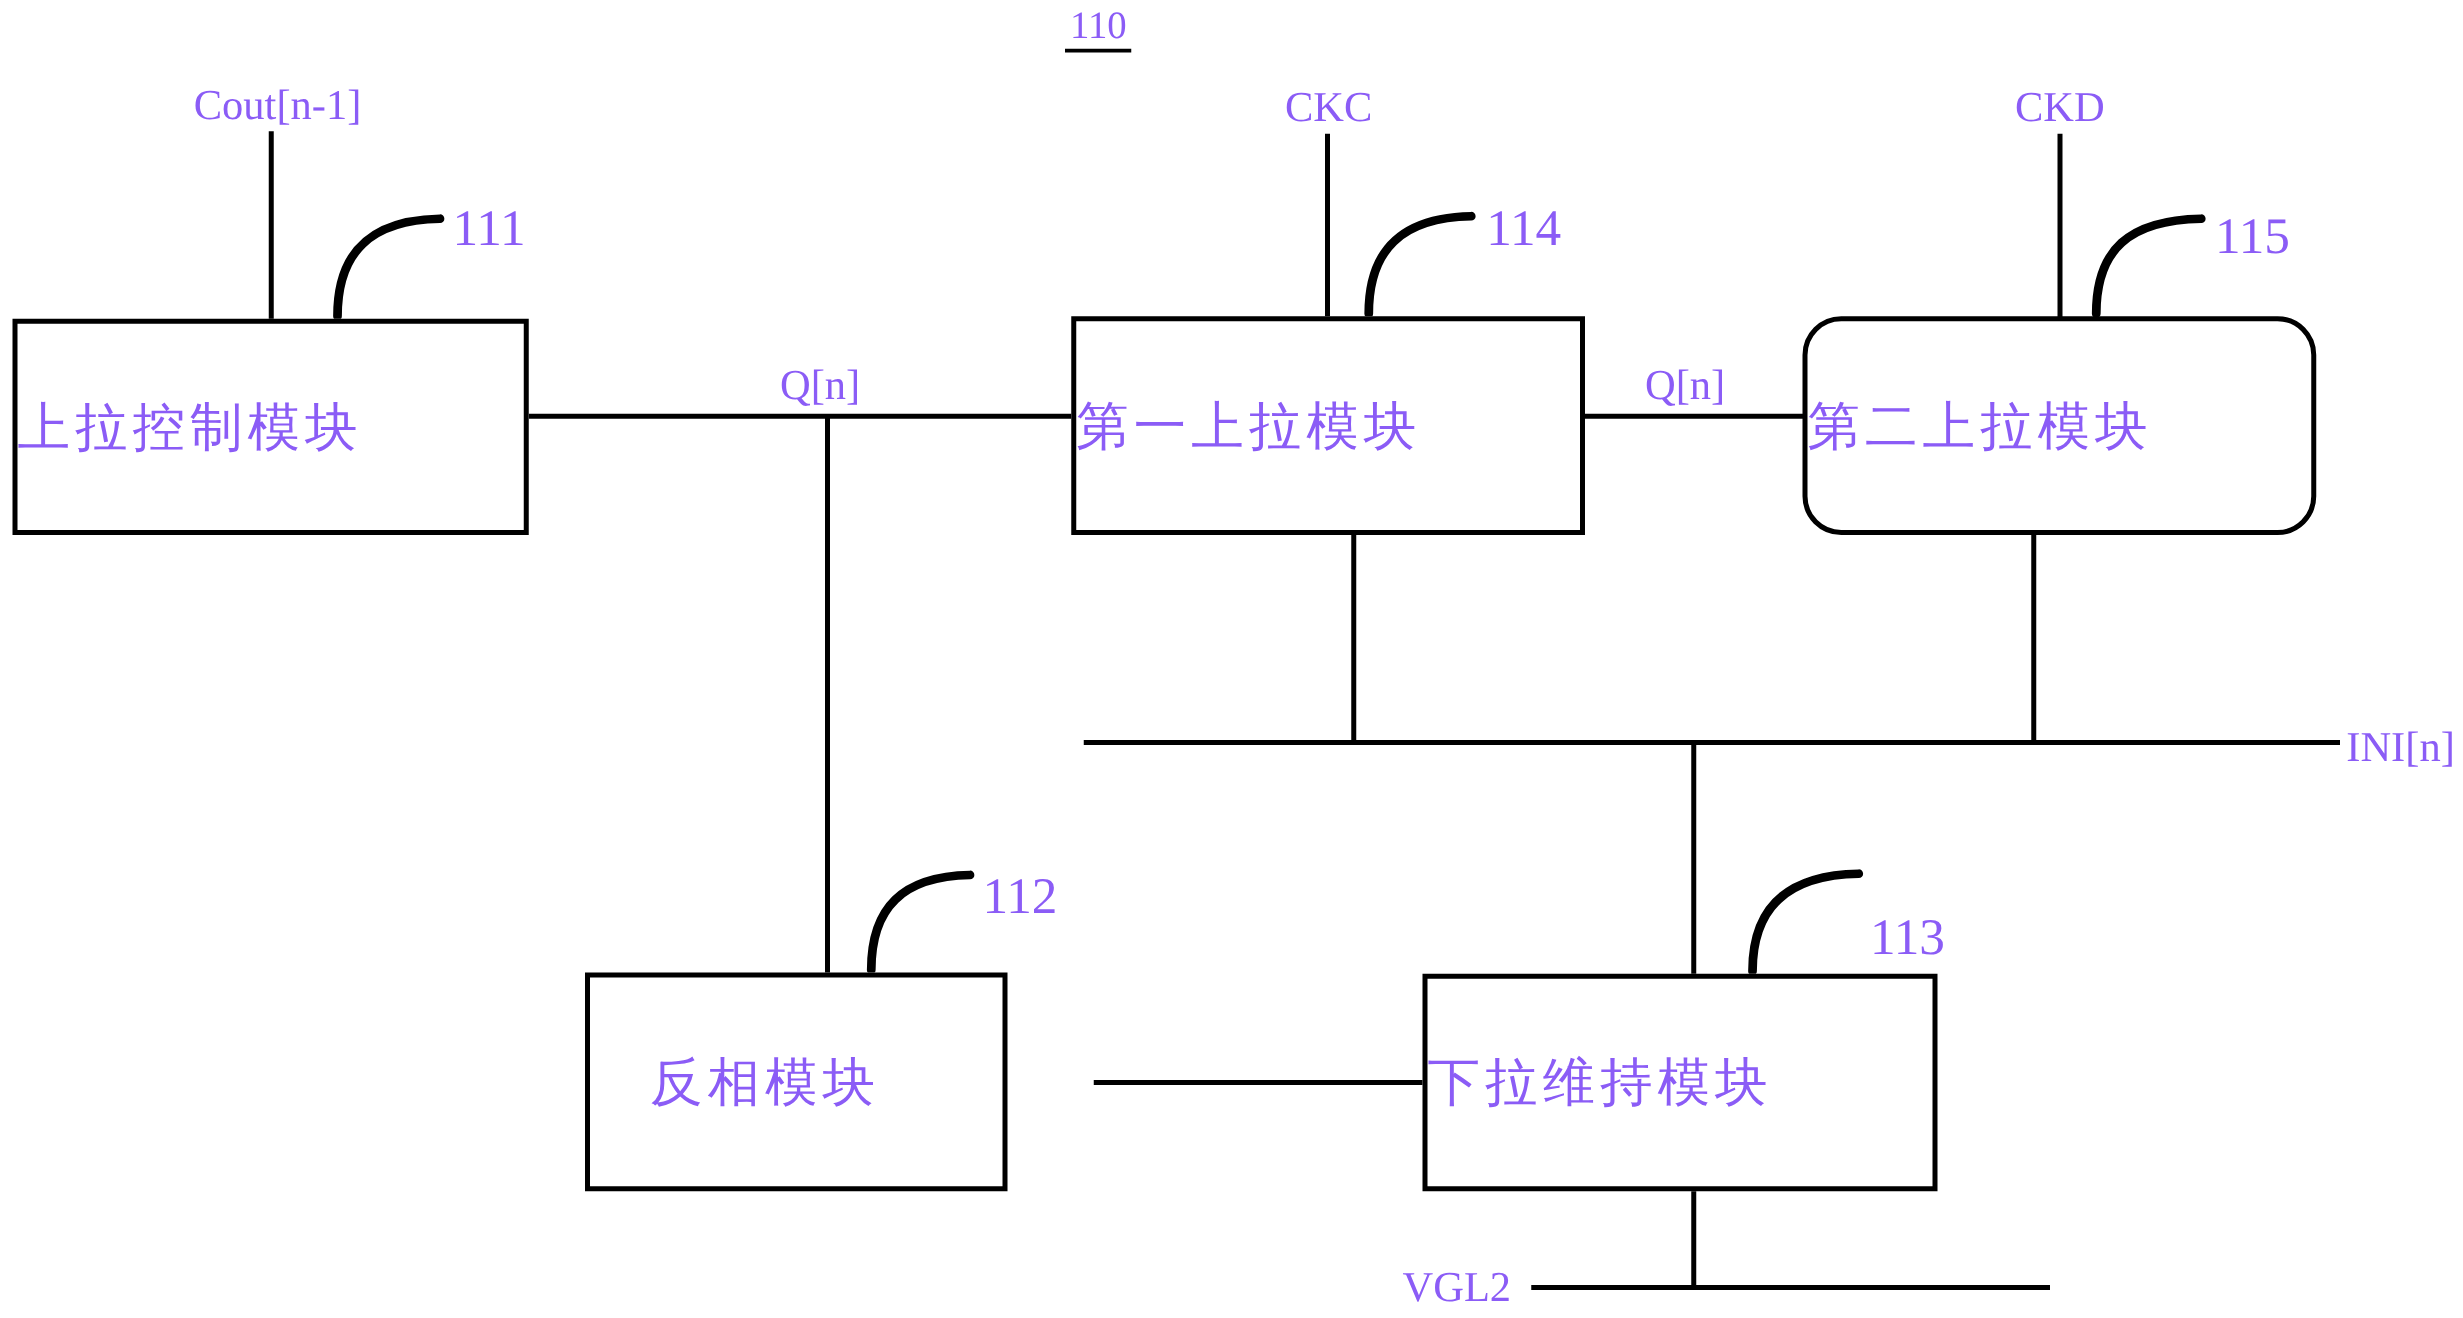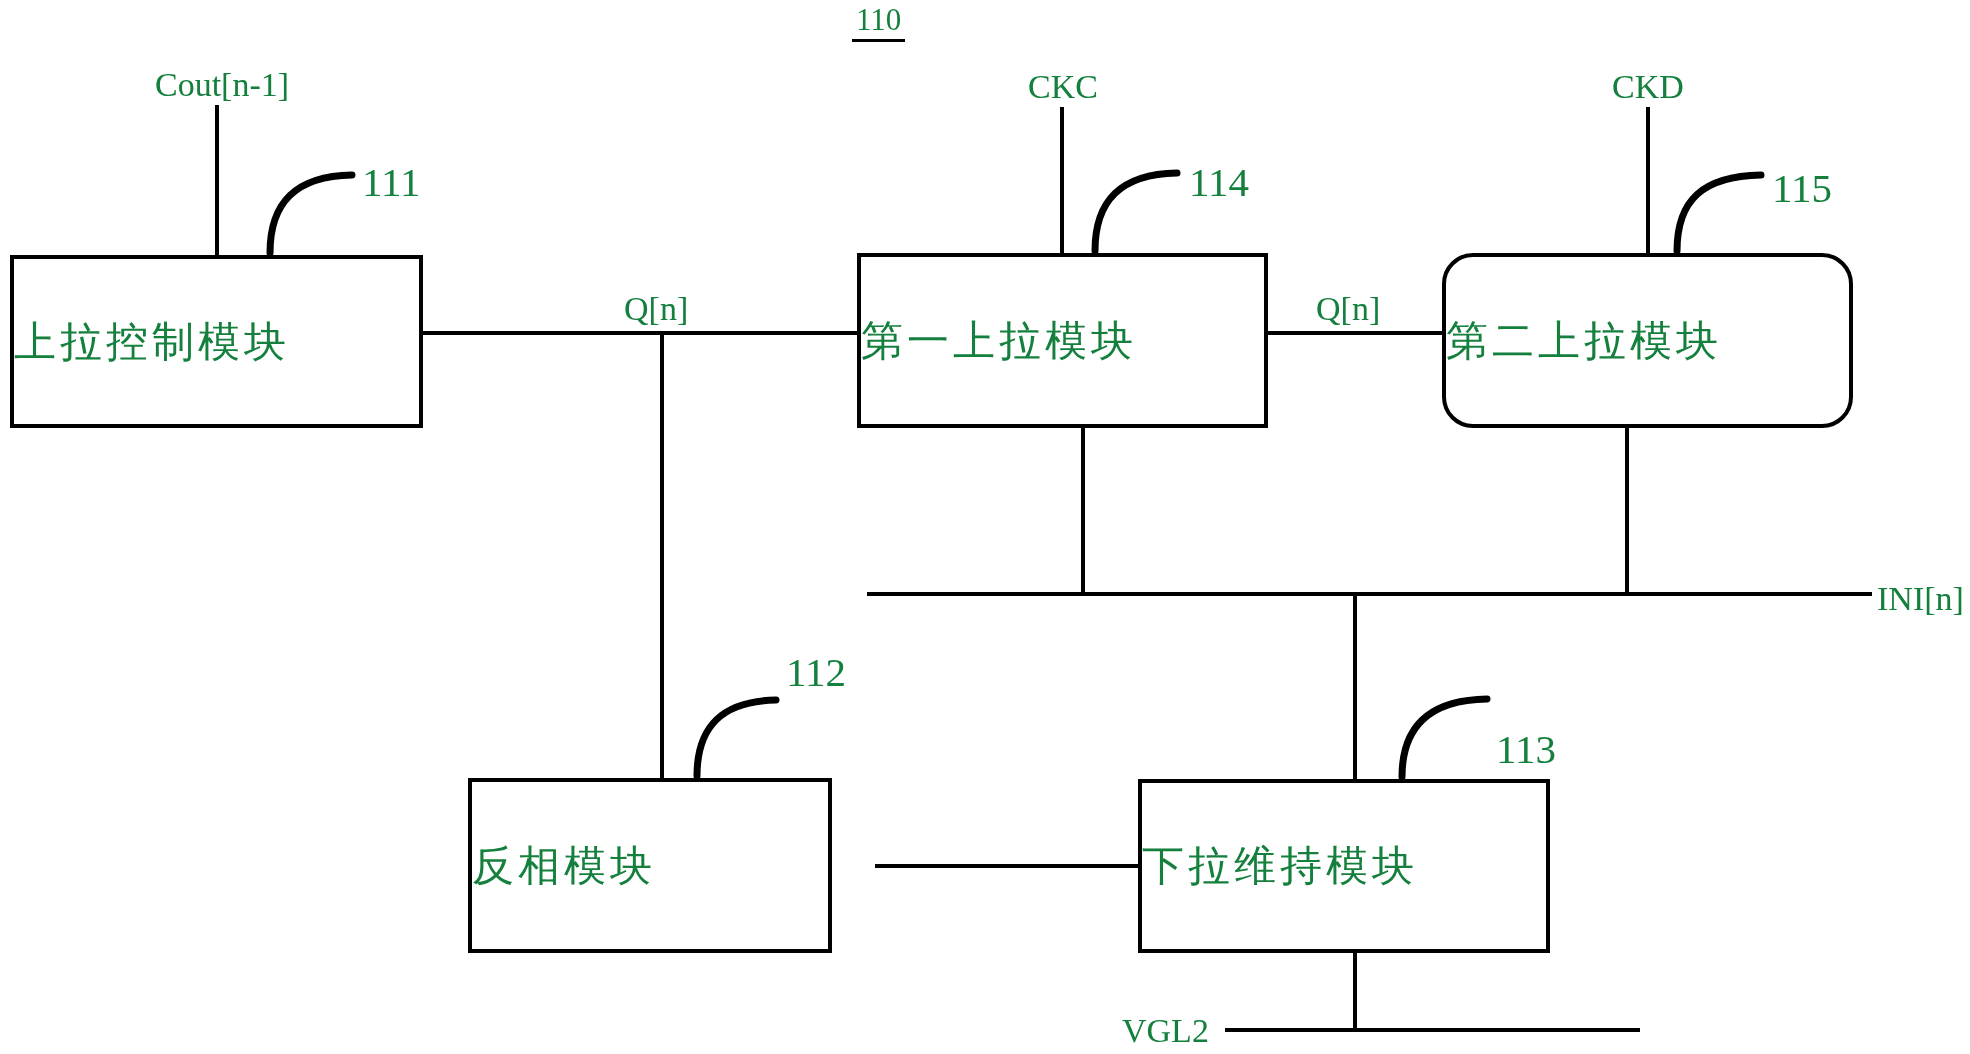--- a/index.html
+++ b/index.html
@@ -6,21 +6,21 @@
     margin: 0;
     padding: 0;
     background: #ffffff;
   }
   #figure {
     position: relative;
     width: 1970px;
     height: 1054px;
     background: #ffffff;
     font-family: "Liberation Serif", "DejaVu Serif", serif;
-    color: #15803d;
+    color: #8b5cf6;
     overflow: hidden;
   }
   #connector-layer {
     position: absolute;
     left: 0; top: 0;
     width: 1970px;
     height: 1054px;
   }
   .module-box {
     position: absolute;
@@ -52,35 +52,35 @@
     left: 852px;
     top: 2px;
     font-size: 31px;
     padding: 0 4px 1px 4px;
     border-bottom: 3px solid #000000;
   }
   
   #box-pull-up-control   { left: 10px;   top: 255px; width: 413px; height: 173px; }
   #box-first-pull-up     { left: 857px;  top: 253px; width: 411px; height: 175px; }
   #box-second-pull-up    { left: 1442px; top: 253px; width: 411px; height: 175px; border-radius: 31px; }
-  #box-inverter          { left: 468px;  top: 778px; width: 364px; height: 175px; }
+  #box-inverter          { left: 468px;  top: 778px; width: 338px; height: 175px; padding-left: 48px; }
   #box-pull-down-maintain{ left: 1138px; top: 779px; width: 412px; height: 174px; }
   
   #label-cout  { left: 155px;  top: 66px;  }
   #label-ckc   { left: 1028px; top: 68px;  }
   #label-ckd   { left: 1612px; top: 68px;  }
   #label-q-left  { left: 624px;  top: 290px; }
   #label-q-right { left: 1316px; top: 290px; }
   #label-ini   { left: 1877px; top: 580px;  }
   #label-vgl2  { left: 1122px; top: 1012px; }
   
   #ref-111 { left: 362px;  top: 158px; }
   #ref-114 { left: 1189px; top: 158px; }
   #ref-115 { left: 1772px; top: 164px; }
-  #ref-112 { left: 786px;  top: 648px; }
+  #ref-112 { left: 786px;  top: 692px; }
   #ref-113 { left: 1496px; top: 684px; margin-top: 41px; }
 </style>
 </head>
 <body>
 
 <div id="figure">
 
   <svg id="connector-layer" viewBox="0 0 1970 1054" xmlns="http://www.w3.org/2000/svg">
 
     <line x1="217" y1="105" x2="217" y2="257" stroke="#000" stroke-width="4"></line>

